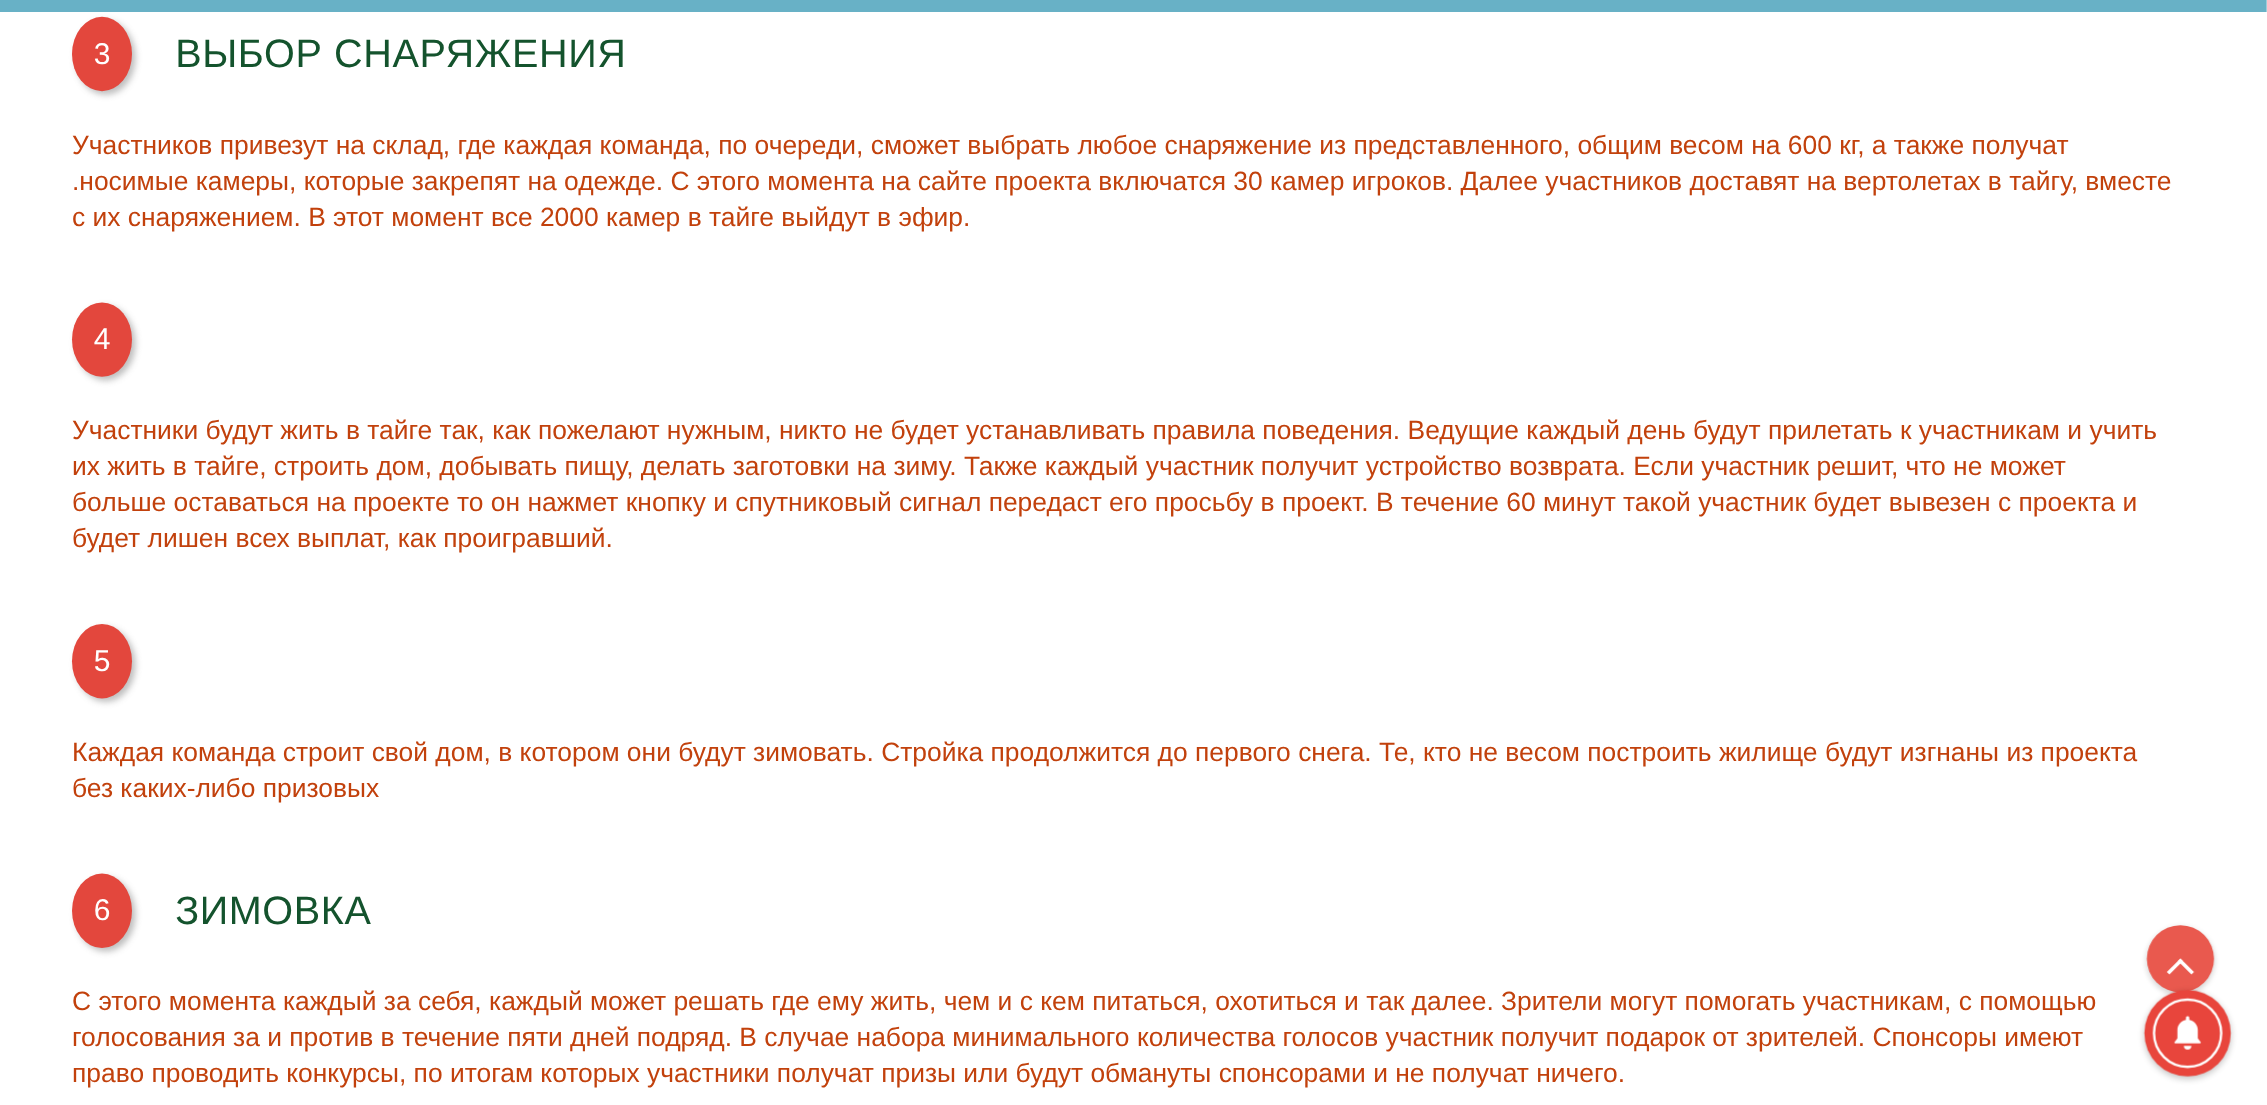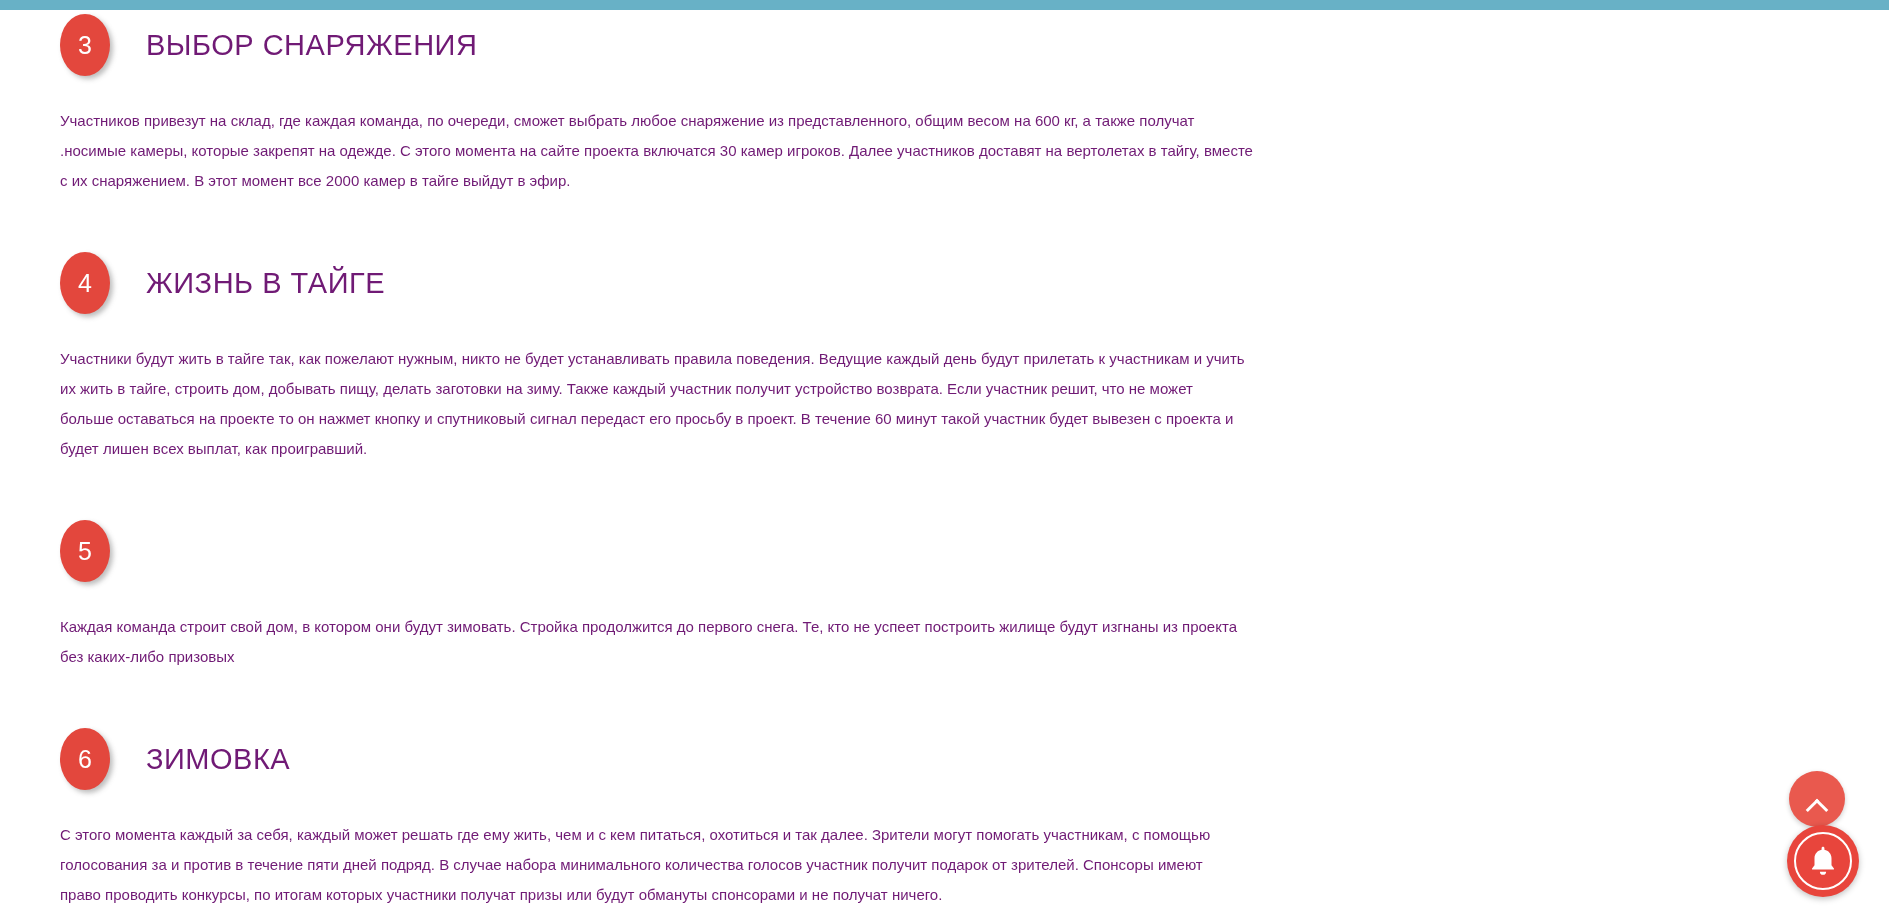--- a/index.html
+++ b/index.html
@@ -29,31 +29,31 @@
     box-shadow: 3px 3px 5px rgba(110,110,110,0.45);
     flex: 0 0 auto;
   }
   .badge span {
     color: #ffffff;
     font-size: 25px;
     line-height: 1;
   }
   .section-title {
     margin-left: 36px;
-    font-size: 29px;
+    font-size: 33px;
     font-weight: 300;
-    color: #701a75;
+    color: #14532d;
     letter-spacing: 0.5px;
     text-transform: uppercase;
   }
   .section-body {
     margin-top: 30px;
-    font-size: 15px;
+    font-size: 22px;
     line-height: 30px;
-    color: #701a75;
+    color: #c2410c;
     white-space: pre-line;
     max-width: 1800px;
   }
   .floating-btn {
     position: fixed;
     border: none;
     cursor: pointer;
     padding: 0;
     background: transparent;
   }
@@ -105,35 +105,34 @@
     <p class="section-body">Участников привезут на склад, где каждая команда, по очереди, сможет выбрать любое снаряжение из представленного, общим весом на 600 кг, а также получат
 .носимые камеры, которые закрепят на одежде. С этого момента на сайте проекта включатся 30 камер игроков. Далее участников доставят на вертолетах в тайгу, вместе
 с их снаряжением. В этот момент все 2000 камер в тайге выйдут в эфир.</p>
   </section>
 
   <section class="rule-section">
     <div class="section-header">
       <div class="badge">
         <span>4</span>
       </div>
-      <h2 class="section-title">ЖИЗНЬ В ТАЙГЕ</h2>
     </div>
     <p class="section-body">Участники будут жить в тайге так, как пожелают нужным, никто не будет устанавливать правила поведения. Ведущие каждый день будут прилетать к участникам и учить
 их жить в тайге, строить дом, добывать пищу, делать заготовки на зиму. Также каждый участник получит устройство возврата. Если участник решит, что не может
 больше оставаться на проекте то он нажмет кнопку и спутниковый сигнал передаст его просьбу в проект. В течение 60 минут такой участник будет вывезен с проекта и
 будет лишен всех выплат, как проигравший.</p>
   </section>
 
   <section class="rule-section">
     <div class="section-header">
       <div class="badge">
         <span>5</span>
       </div>
     </div>
-    <p class="section-body">Каждая команда строит свой дом, в котором они будут зимовать. Стройка продолжится до первого снега. Те, кто не успеет построить жилище будут изгнаны из проекта
+    <p class="section-body">Каждая команда строит свой дом, в котором они будут зимовать. Стройка продолжится до первого снега. Те, кто не весом построить жилище будут изгнаны из проекта
 без каких-либо призовых</p>
   </section>
 
   <section class="rule-section">
     <div class="section-header">
       <div class="badge">
         <span>6</span>
       </div>
       <h2 class="section-title">ЗИМОВКА</h2>
     </div>

